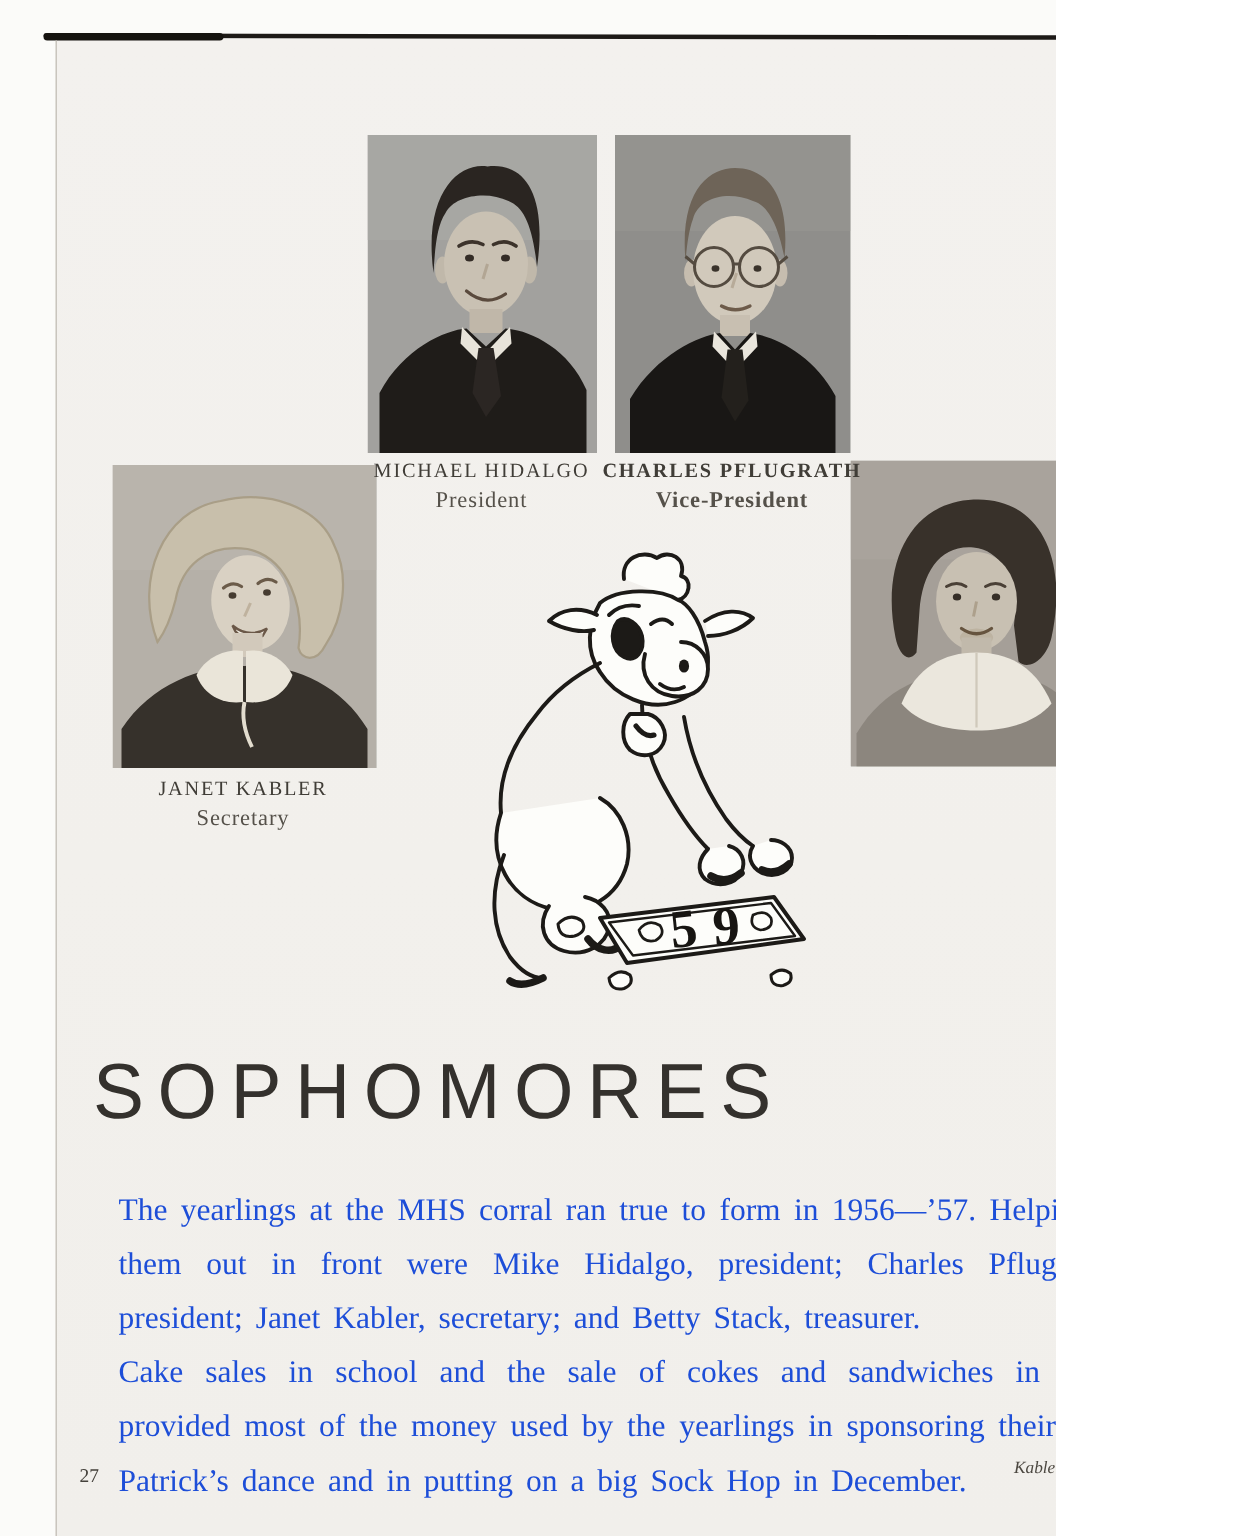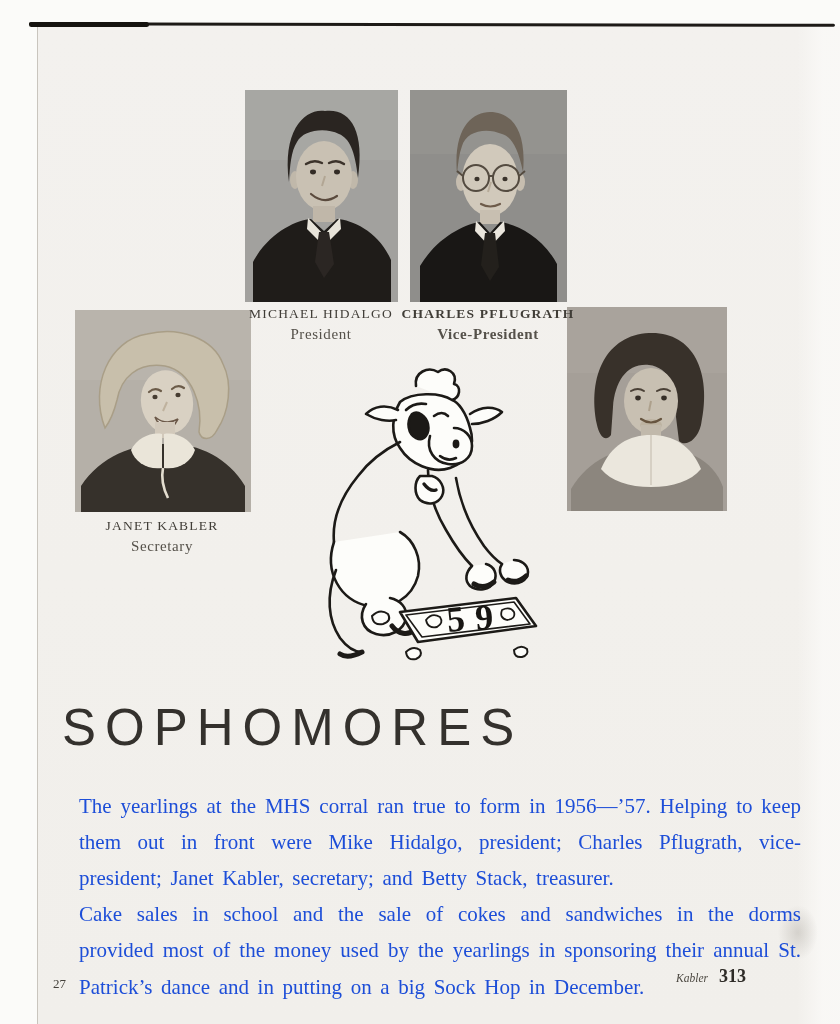--- a/index.html
+++ b/index.html
@@ -1,17 +1,17 @@
 <!DOCTYPE html>
 <html><head>
 <meta charset="utf-8">
 <style>
   html,body{margin:0;padding:0;background:#ffffff;}
   .sheet{
-    position:relative;width:840px;height:1024px;overflow:hidden;
+    position:relative;width:704px;height:1024px;overflow:hidden;
     background:#fbfbf9;
     font-family:"Liberation Serif", serif;
     color:#3b3835;
   }
   
   .paper{
     position:absolute;left:37px;top:26px;right:0;bottom:0;
     background:linear-gradient(180deg,#f3f1ee 0%,#f2f0ec 55%,#f1efeb 100%);
   }
   .paper-right-light{

